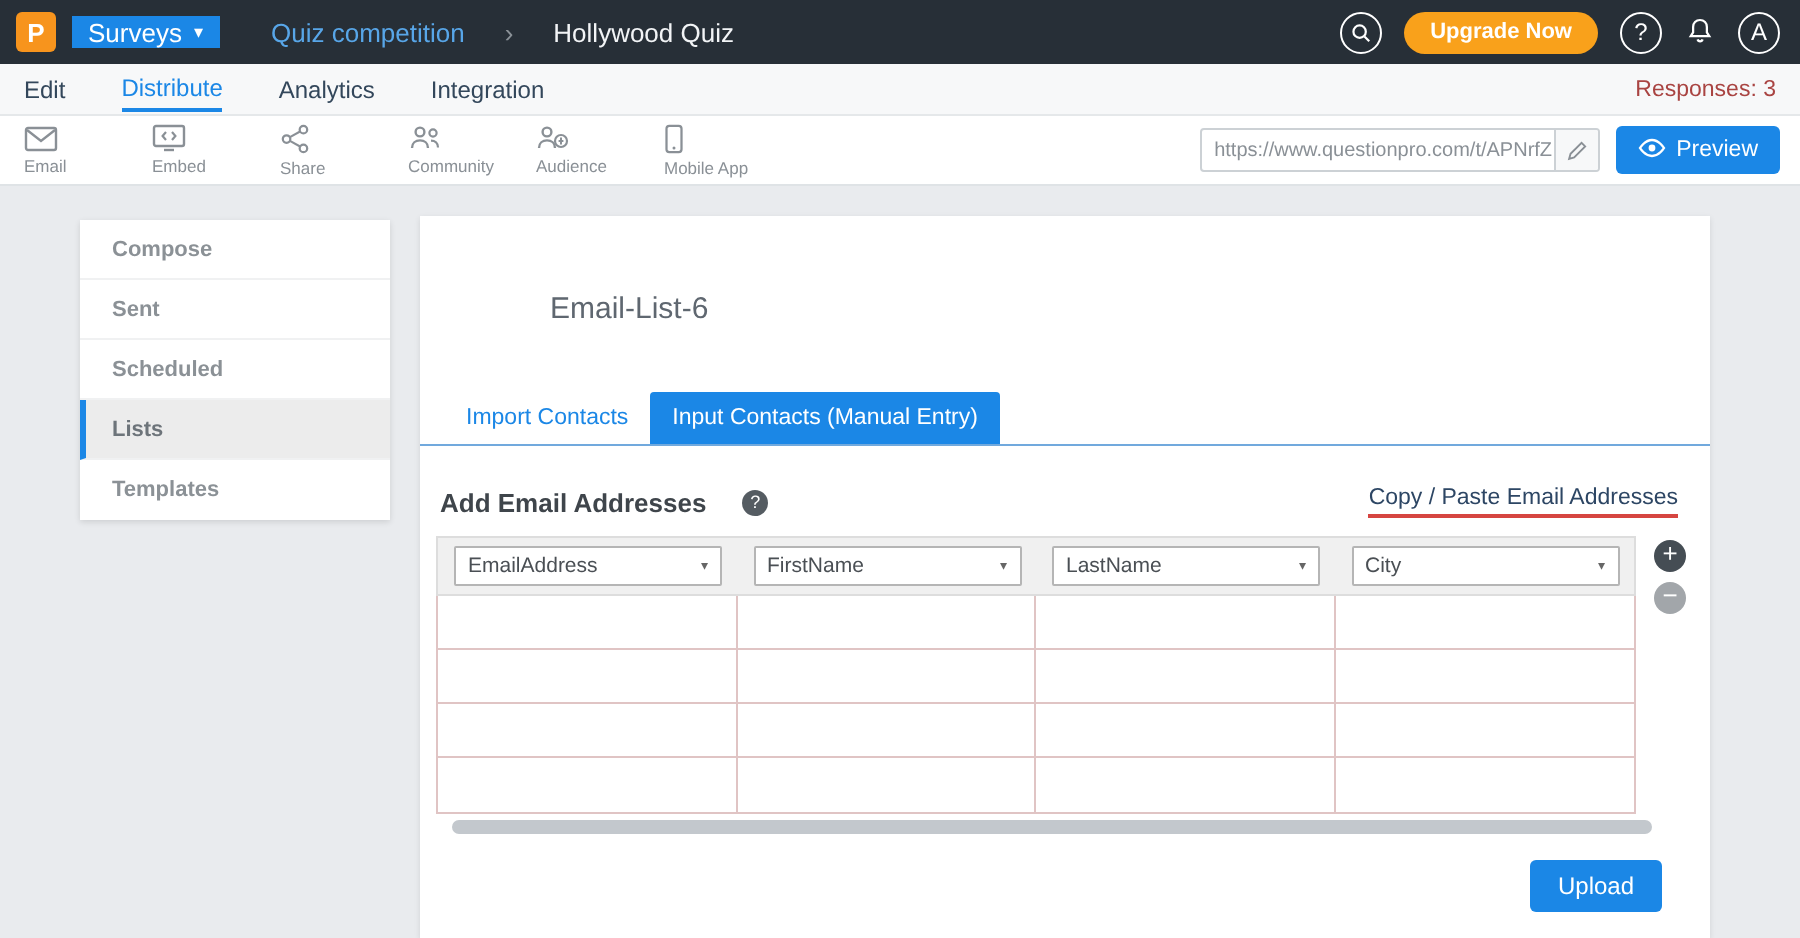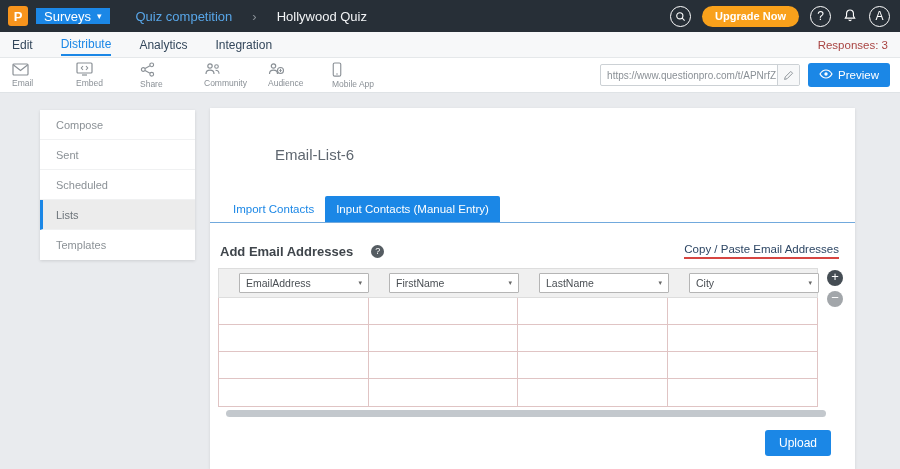--- a/index.html
+++ b/index.html
@@ -30,41 +30,41 @@
   .toolbar { position:absolute; top:58px; left:0; right:0; height:35px; background:#fff; border-bottom:1px solid #dfe3e6; display:flex; align-items:center; padding-left:12px; }
   .tool { width:64px; height:35px; display:flex; flex-direction:column; align-items:flex-start; justify-content:center; gap:2px; color:#8a9096; font-size:8.5px; cursor:pointer; }
   .tool svg { display:block; }
   .url-group { margin-left:auto; display:flex; align-items:center; gap:8px; margin-right:10px; }
   .url-box { width:200px; height:22px; border:1px solid #ccd1d5; border-radius:2px; background:#fff; display:flex; align-items:center; overflow:hidden; }
   .url-text { flex:1; font-size:10px; color:#8a9096; padding:0 6px; white-space:nowrap; overflow:hidden; }
   .url-edit { width:22px; height:100%; border-left:1px solid #ccd1d5; display:flex; align-items:center; justify-content:center; color:#8a9096; cursor:pointer; background:#f7f8f9; }
   .preview-btn { height:24px; background:#1b87e6; color:#fff; border-radius:3px; padding:0 11px; display:flex; align-items:center; gap:5px; font-size:11.5px; cursor:pointer; }
 
   
-  .sidebar { position:absolute; left:40px; top:110px; width:155px; background:#fff; box-shadow:0 1px 3px rgba(0,0,0,.12); }
+  .sidebar { position:absolute; left:40px; top:110px; width:155px; background:#fff; box-shadow:0 1px 3px rgba(0,0,0,.12);font-weight:bold; }
   .side-item { height:30px; display:flex; align-items:center; padding-left:16px; font-size:11px; color:#8b9196; border-bottom:1px solid #f0f1f2; cursor:pointer; }
   .side-item:last-child { border-bottom:none; }
   .side-item.active { background:#ececec; border-left:3px solid #1b87e6; padding-left:13px; color:#6d747a; }
 
   
   .card { position:absolute; left:210px; top:108px; width:645px; bottom:0; background:#ffffff; box-shadow:0 1px 3px rgba(0,0,0,.1); }
   .card-title { margin:38px 0 0 65px; font-size:15px; color:#5f6770; }
   .tabs { display:flex; align-items:flex-end; margin-top:33px; padding-left:12px; border-bottom:1px solid #71a9dd; }
   .tab { font-size:11.5px; padding:7px 11px; cursor:pointer; }
   .tab.inactive { color:#1b87e6; }
   .tab.active { background:#1b87e6; color:#fff; border-radius:2px 2px 0 0; }
   .section-row { display:flex; justify-content:space-between; align-items:center; margin:20px 16px 9px 10px; }
   .add-heading { display:flex; align-items:center; gap:18px; font-size:13px; font-weight:bold; color:#3f454b; }
   .help-dot { width:13px; height:13px; background:#555c62; color:#fff; border-radius:50%; font-size:9px; font-weight:normal; display:flex; align-items:center; justify-content:center; cursor:pointer; }
   .copy-link { font-size:11.5px; color:#2d4664; border-bottom:2px solid #d64541; padding-bottom:2px; cursor:pointer; }
 
   .grid-wrap { display:flex; align-items:flex-start; margin-left:8px; }
   .grid { width:600px; }
   .thead { display:flex; height:30px; background:#f0f0f0; border:1px solid #ddd; align-items:center; }
-  .th { width:150px; display:flex; align-items:center; padding-left:20px; }
+  .th { width:150px; display:flex; align-items:center; padding-left:8px; }
   .col-select { width:134px; height:20px; background:#fff; border:1px solid #b5b5b5; border-radius:1px; display:flex; align-items:center; justify-content:space-between; padding:0 6px; font-size:10.5px; color:#4a4f54; cursor:pointer; }
   .sel-caret { font-size:7px; color:#666; }
   .tbody { border:1px solid #e0c4c4; border-top:none; }
   .trow { display:flex; height:27px; border-bottom:1px solid #e0c4c4; background:#fff; }
   .trow:last-child { border-bottom:none; }
   .tcell { width:150px; border-right:1px solid #e0c4c4; cursor:text; }
   .tcell:last-child { border-right:none; }
   .grid-controls { display:flex; flex-direction:column; gap:5px; margin-left:9px; margin-top:2px; }
   .ctrl { width:16px; height:16px; border-radius:50%; color:#fff; font-size:13px; line-height:14px; text-align:center; cursor:pointer; }
   .ctrl.plus { background:#454d54; }

